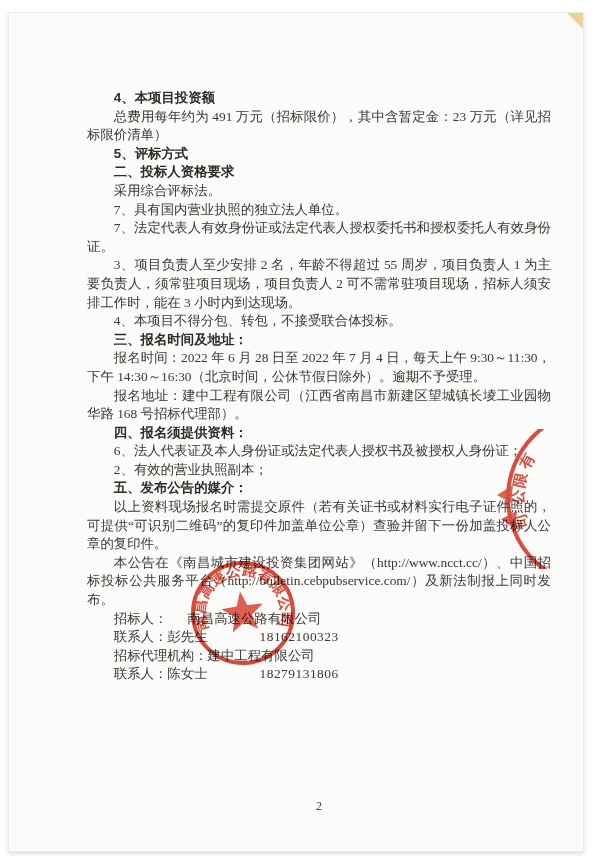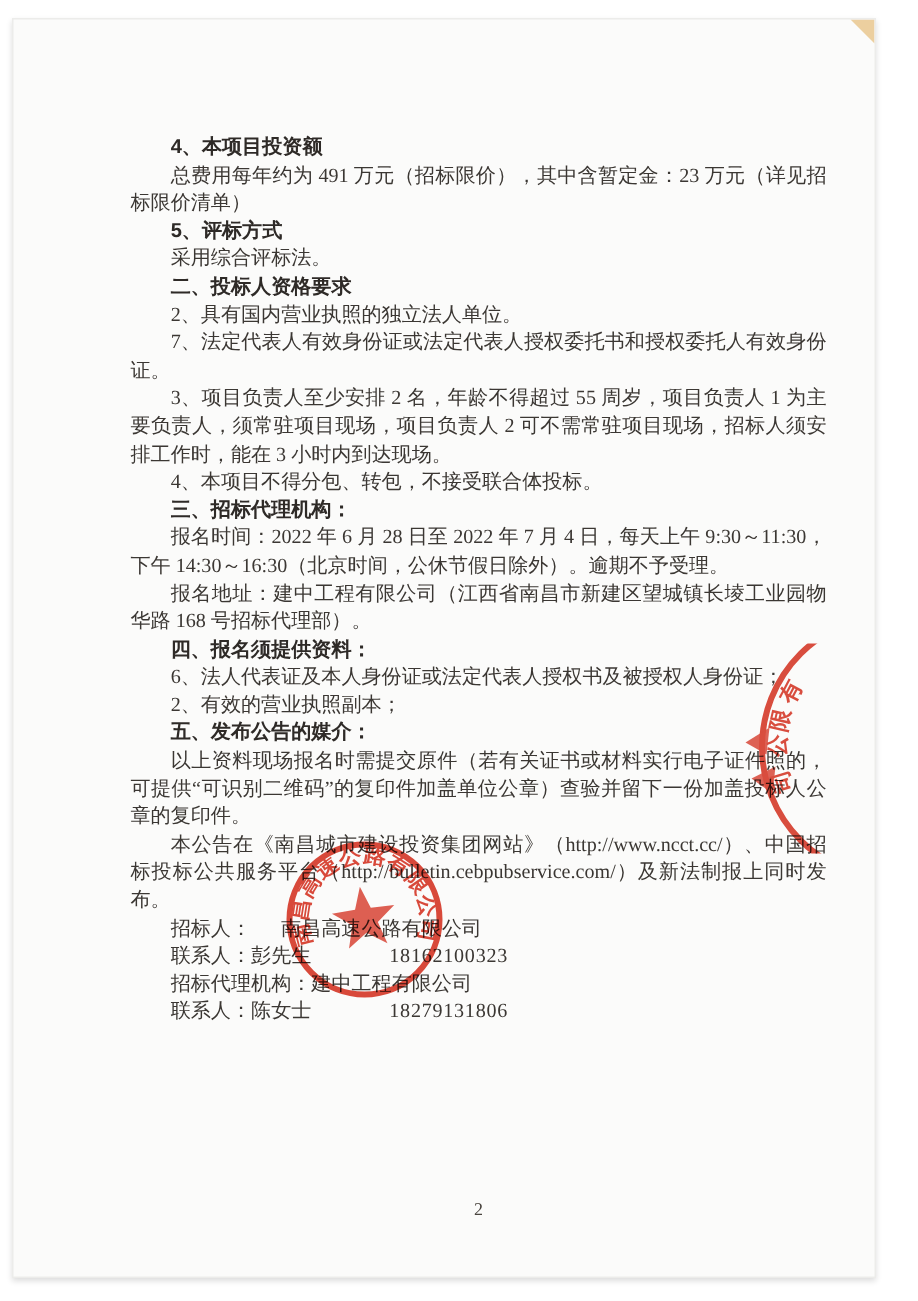--- a/index.html
+++ b/index.html
@@ -60,27 +60,27 @@
 <body>
 
 <div class="page">
 
   <div class="corner-fold"></div>
 
   <div class="content">
       <p class="para heading">4、本项目投资额</p>
       <p class="para body">总费用每年约为 491 万元（招标限价），其中含暂定金：23 万元（详见招标限价清单）</p>
       <p class="para heading">5、评标方式</p>
+      <p class="para heading">二、投标人资格要求</p>
       <p class="para body">采用综合评标法。</p>
-      <p class="para heading">二、投标人资格要求</p>
-      <p class="para body">2、具有国内营业执照的独立法人单位。</p>
+      <p class="para body">7、具有国内营业执照的独立法人单位。</p>
       <p class="para body">7、法定代表人有效身份证或法定代表人授权委托书和授权委托人有效身份证。</p>
       <p class="para body">3、项目负责人至少安排 2 名，年龄不得超过 55 周岁，项目负责人 1 为主要负责人，须常驻项目现场，项目负责人 2 可不需常驻项目现场，招标人须安排工作时，能在 3 小时内到达现场。</p>
       <p class="para body">4、本项目不得分包、转包，不接受联合体投标。</p>
-      <p class="para heading">三、招标代理机构：</p>
+      <p class="para heading">三、报名时间及地址：</p>
       <p class="para body">报名时间：2022 年 6 月 28 日至 2022 年 7 月 4 日，每天上午 9:30～11:30，下午 14:30～16:30（北京时间，公休节假日除外）。逾期不予受理。</p>
       <p class="para body">报名地址：建中工程有限公司（江西省南昌市新建区望城镇长堎工业园物华路 168 号招标代理部）。</p>
       <p class="para heading">四、报名须提供资料：</p>
       <p class="para body">6、法人代表证及本人身份证或法定代表人授权书及被授权人身份证；</p>
       <p class="para body">2、有效的营业执照副本；</p>
       <p class="para heading">五、发布公告的媒介：</p>
       <p class="para body">以上资料现场报名时需提交原件（若有关证书或材料实行电子证件照的，可提供“可识别二维码”的复印件加盖单位公章）查验并留下一份加盖投标人公章的复印件。</p>
       <p class="para body">本公告在《南昌城市建设投资集团网站》（http://www.ncct.cc/）、中国招标投标公共服务平台（http://bulletin.cebpubservice.com/）及新法制报上同时发布。</p>
       <p class="para body contact"><span class="cl">招标人：</span><span class="cv gapped">南昌高速公路有限公司</span></p>
       <p class="para body contact"><span class="cl">联系人：</span><span class="cv">彭先生</span><span class="ph">18162100323</span></p>

